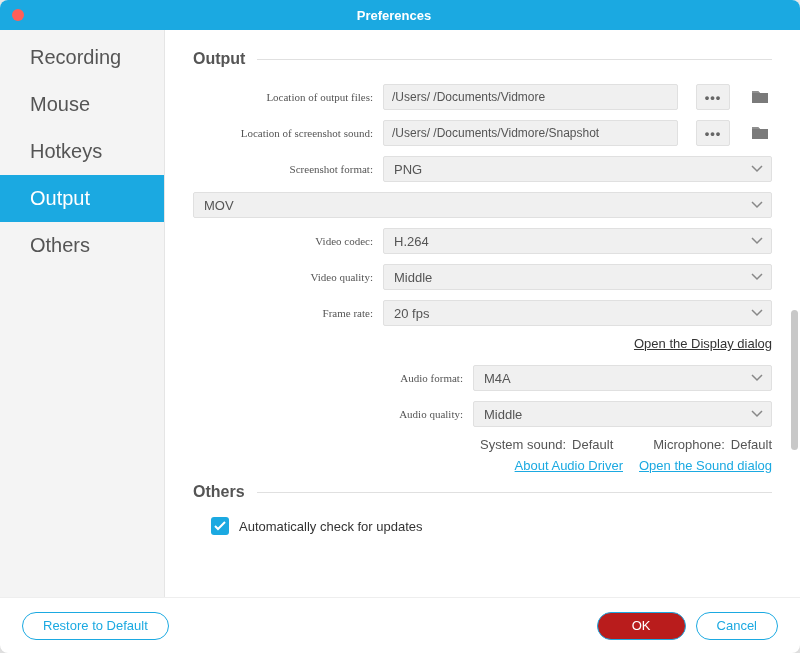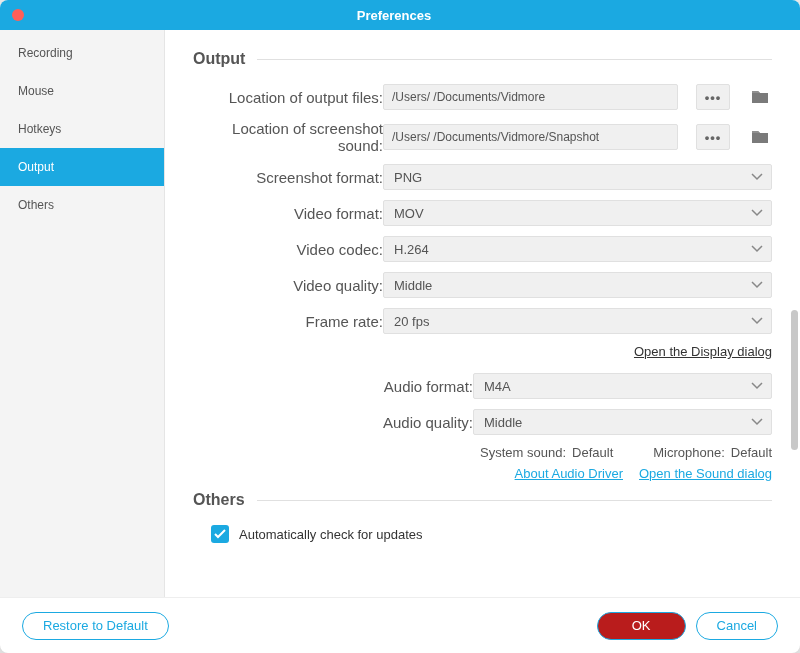--- a/index.html
+++ b/index.html
@@ -52,22 +52,22 @@
     display: flex;
     overflow: hidden;
   }
   .sidebar {
     width: 165px;
     background: #f4f4f4;
     border-right: 1px solid #e5e5e5;
     padding-top: 4px;
   }
   .sidebar-item {
-    padding: 12px 18px;
-    font-size: 12px;
+    padding: 12px 30px;
+    font-size: 20px;
     color: #555;
     cursor: pointer;
   }
   .sidebar-item.active {
     background: #1ba9e1;
     color: #fff;
   }
   .content-wrap {
     flex: 1;
     display: flex;
@@ -95,22 +95,24 @@
     background: #e0e0e0;
   }
   .row {
     display: flex;
     align-items: center;
     margin-bottom: 10px;
   }
   .row-label {
     width: 190px;
     text-align: right;
-    color: #555;
-    font-size: 15px;
+    padding-right: 10px;
+    color: #555;
+    font-size: 11px;
+    font-family: Liberation Serif, serif;
   }
   .row-controls {
     flex: 1;
     display: flex;
     align-items: center;
     gap: 18px;
   }
   .path-input {
     flex: 1;
     height: 26px;
@@ -317,21 +319,20 @@
             <div class="select">
               <span>PNG</span>
               <svg class="chev" viewBox="0 0 12 8">
                   <path fill="none" stroke="#888" stroke-width="1.5" d="M1 1l5 5 5-5"></path>
                 </svg>
             </div>
           </div>
         </div>
 
         <div class="row">
-          <div class="row-label">Video format:</div>
           <div class="row-controls">
             <div class="select">
               <span>MOV</span>
               <svg class="chev" viewBox="0 0 12 8">
                   <path fill="none" stroke="#888" stroke-width="1.5" d="M1 1l5 5 5-5"></path>
                 </svg>
             </div>
           </div>
         </div>
 

